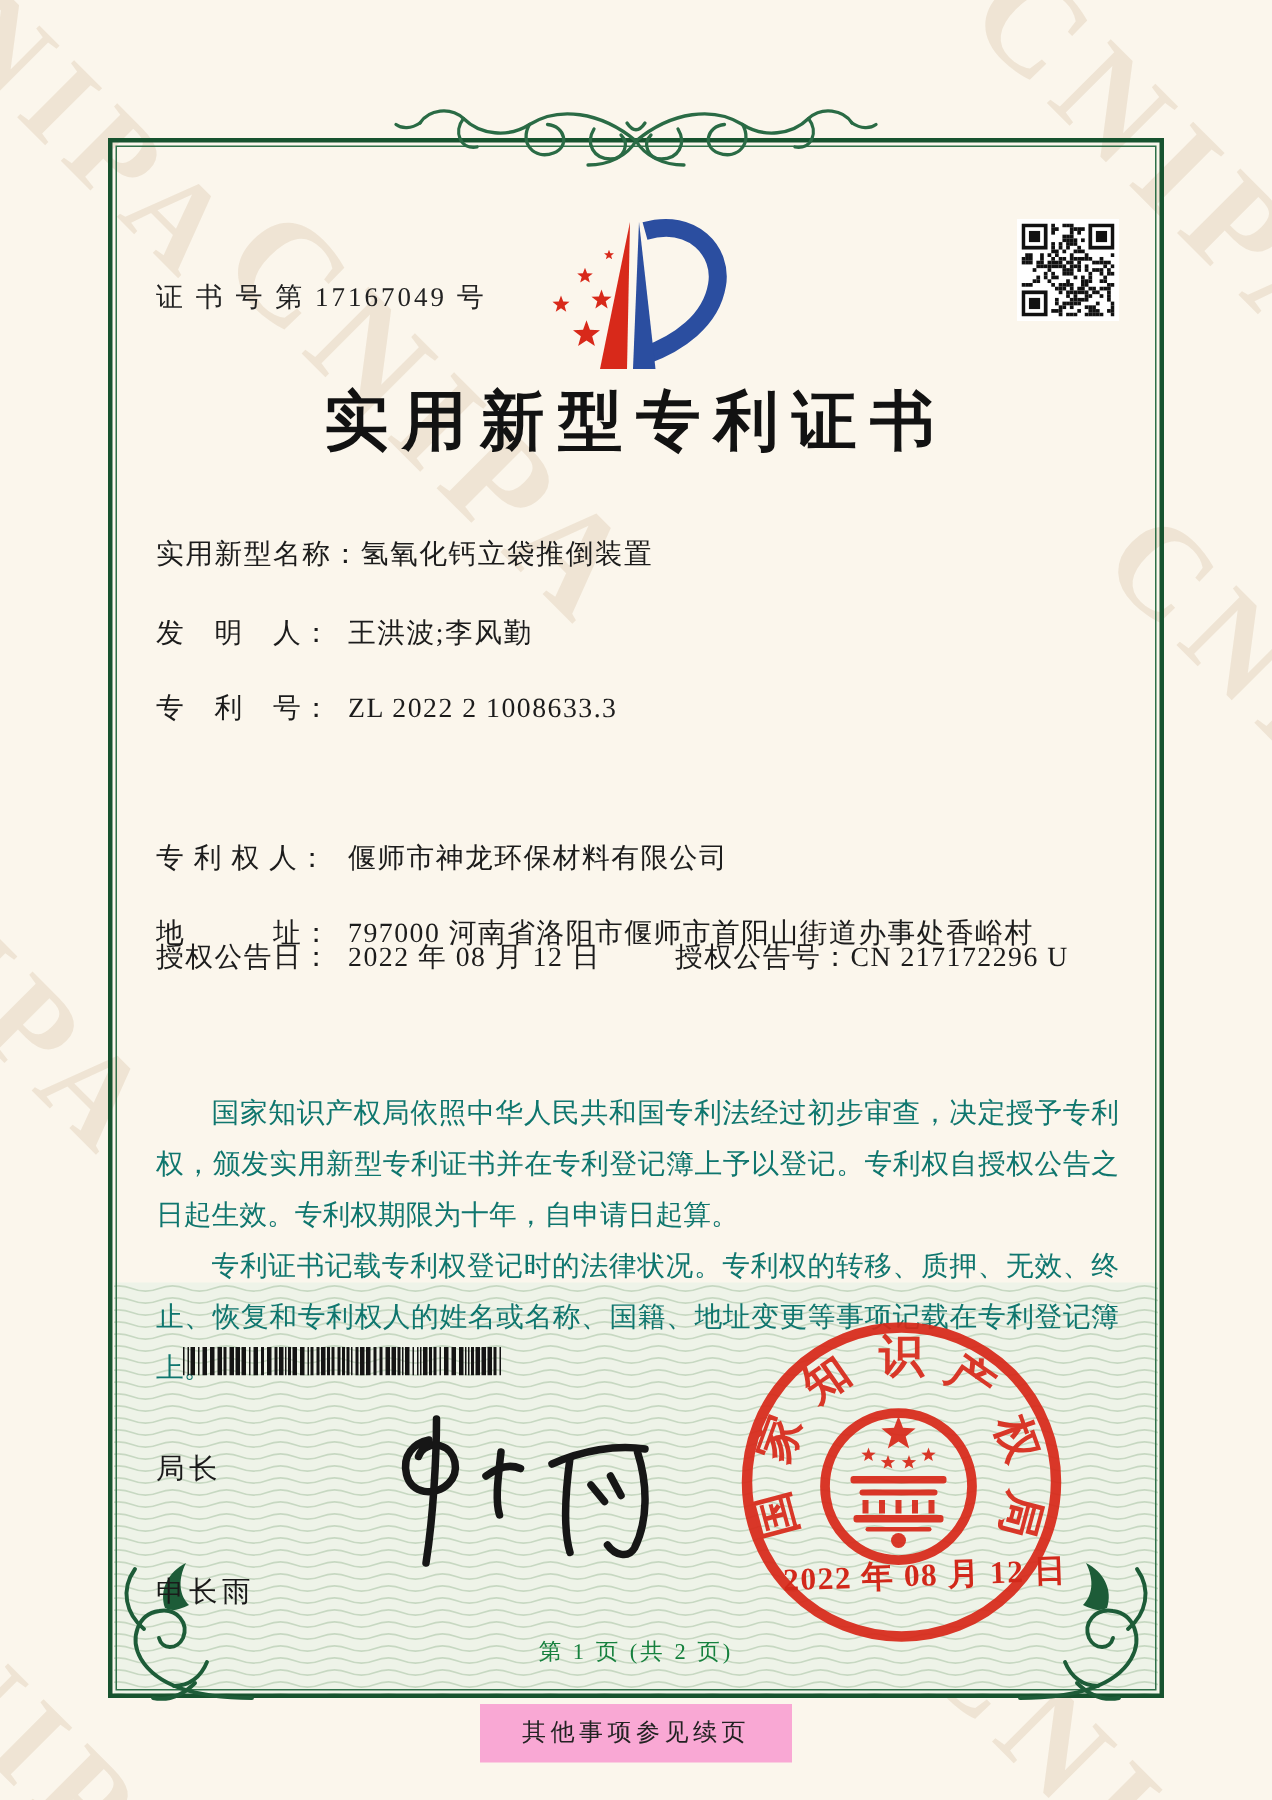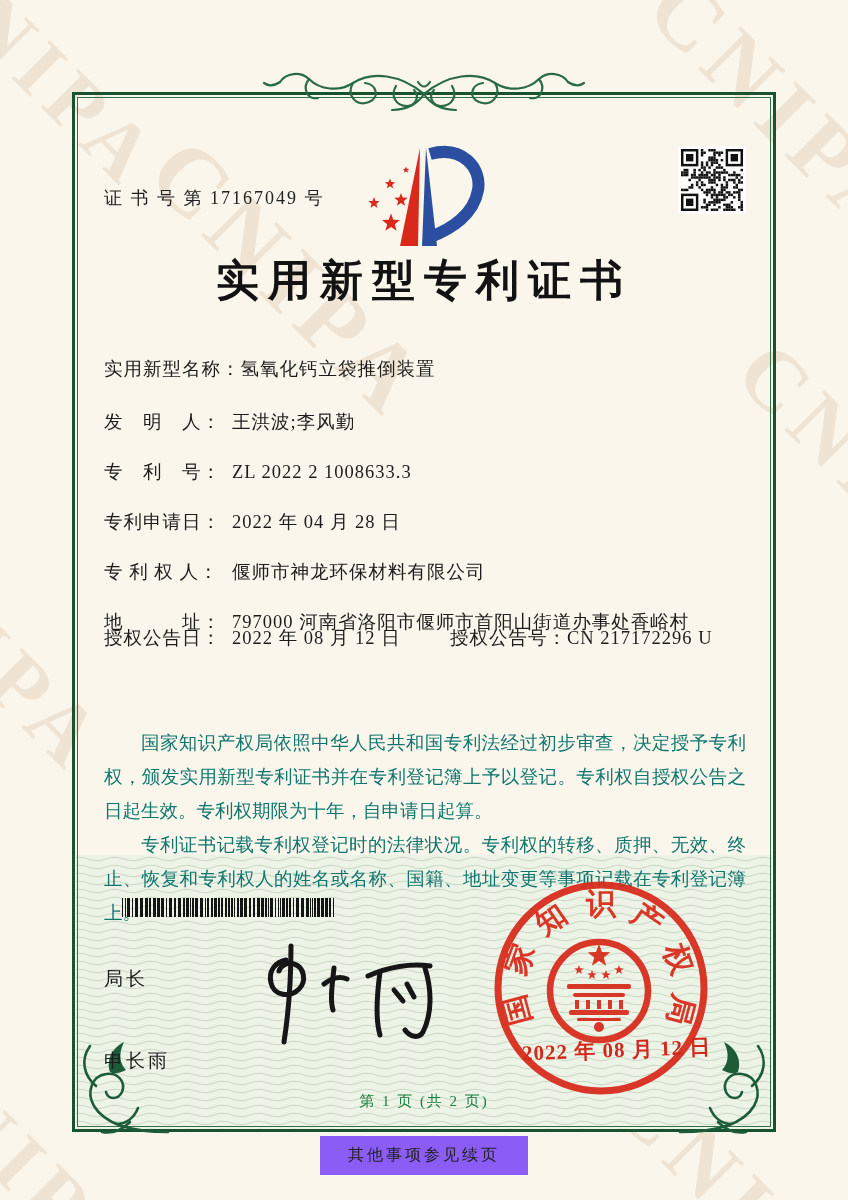--- a/index.html
+++ b/index.html
@@ -32,21 +32,21 @@
     font-size:43px;font-weight:bold;letter-spacing:9px;color:#121212;
   }
   .row{left:104px;width:650px;font-size:18.5px;letter-spacing:1px;color:#1c1c1c;white-space:nowrap;}
   .row .lab{display:inline-block;min-width:128px;}
   .grant2{position:absolute;left:346px;top:0;}
   .paras{left:104px;top:698px;width:642px;font-size:18.5px;line-height:34px;text-align:justify;color:#0f766e;margin-top:28px;}
   .paras p{margin:0;text-indent:2em;}
   .pageno{left:72px;top:1092px;width:704px;text-align:center;font-size:15px;letter-spacing:2px;color:#15803d;z-index:5;}
   .contnote{
     left:50%;top:1136px;transform:translateX(-50%);
-    background:#8b5cf6;padding:9px 28px;font-size:16px;letter-spacing:3px;color:#222;z-index:5;white-space:nowrap;
+    background:#f9a8d4;padding:9px 28px;font-size:16px;letter-spacing:3px;color:#222;z-index:5;white-space:nowrap;
   }
   .director{left:104px;font-size:19px;letter-spacing:3px;color:#1a1a1a;z-index:6;}
   .sealdate{
     left:522px;top:1036px;font-size:21px;letter-spacing:1px;color:#d2281a;font-weight:bold;
     transform:rotate(-2deg);z-index:7;white-space:nowrap;
   }
   svg{display:block;}
   .qrbox{left:678px;top:146px;background:#fff;padding:3px;z-index:4;}
 </style>
 </head>
@@ -372,23 +372,20 @@
 
   <div class="abs row" style="top:356px;">
     <span class="lab">实用新型名称：</span><span>氢氧化钙立袋推倒装置</span>
   </div>
   <div class="abs row" style="top:409px;">
     <span class="lab">发　明　人：</span><span>王洪波;李风勤</span>
   </div>
   <div class="abs row" style="top:459px;">
     <span class="lab">专　利　号：</span><span>ZL 2022 2 1008633.3</span>
   </div>
-  <div class="abs row" style="top:509px;">
-    <span class="lab">专利申请日：</span><span>2022 年 04 月 28 日</span>
-  </div>
   <div class="abs row" style="top:559px;">
     <span class="lab">专 利 权 人：</span><span>偃师市神龙环保材料有限公司</span>
   </div>
   <div class="abs row" style="top:609px;">
     <span class="lab">地　　　址：</span><span>797000 河南省洛阳市偃师市首阳山街道办事处香峪村</span>
   </div>
   <div class="abs row" style="top:625px;">
     <span class="lab">授权公告日：</span><span>2022 年 08 月 12 日</span>
     <span class="grant2">
       <span>授权公告号：</span><span>CN 217172296 U</span>

